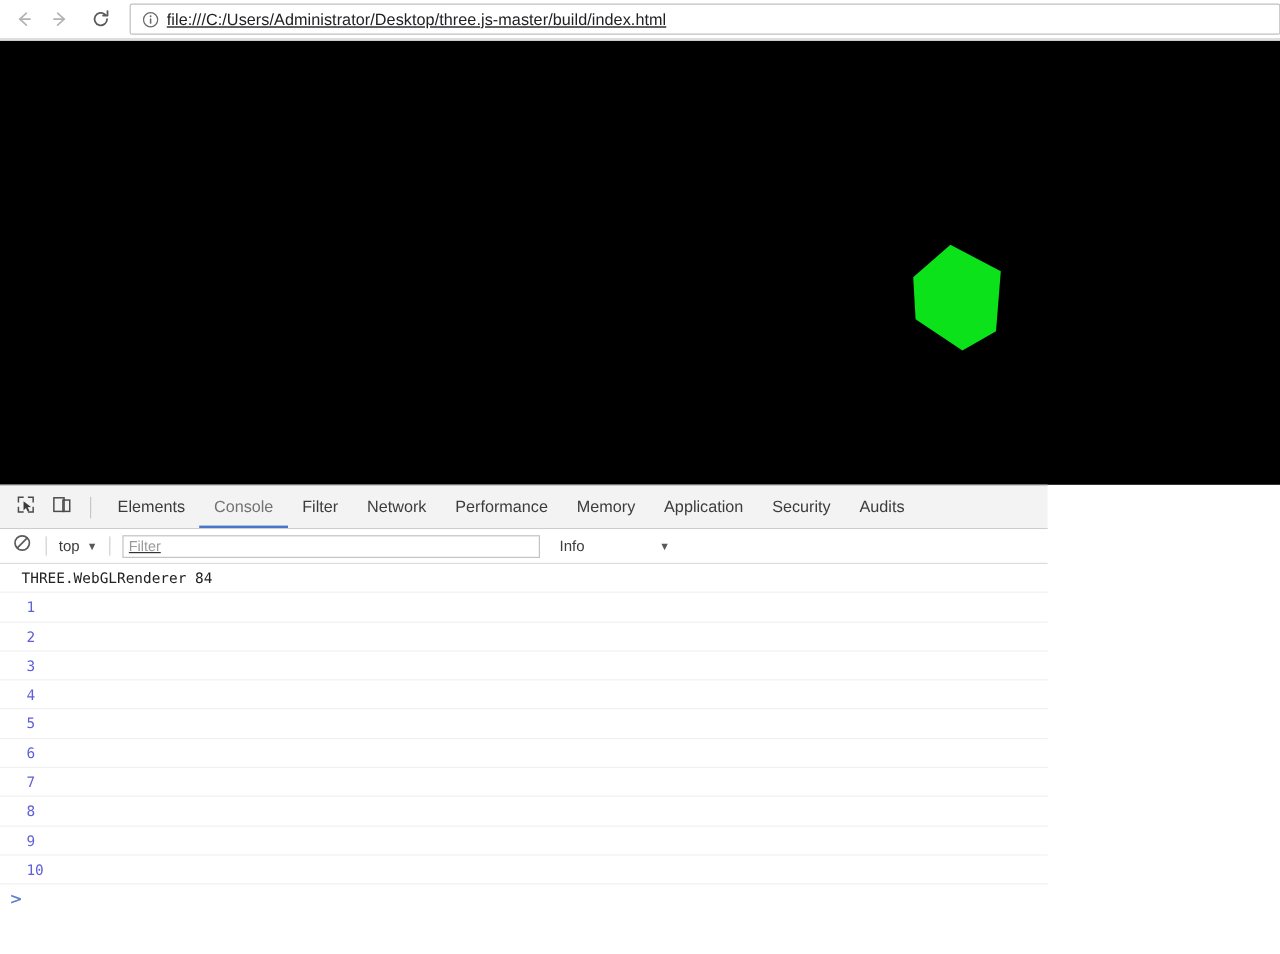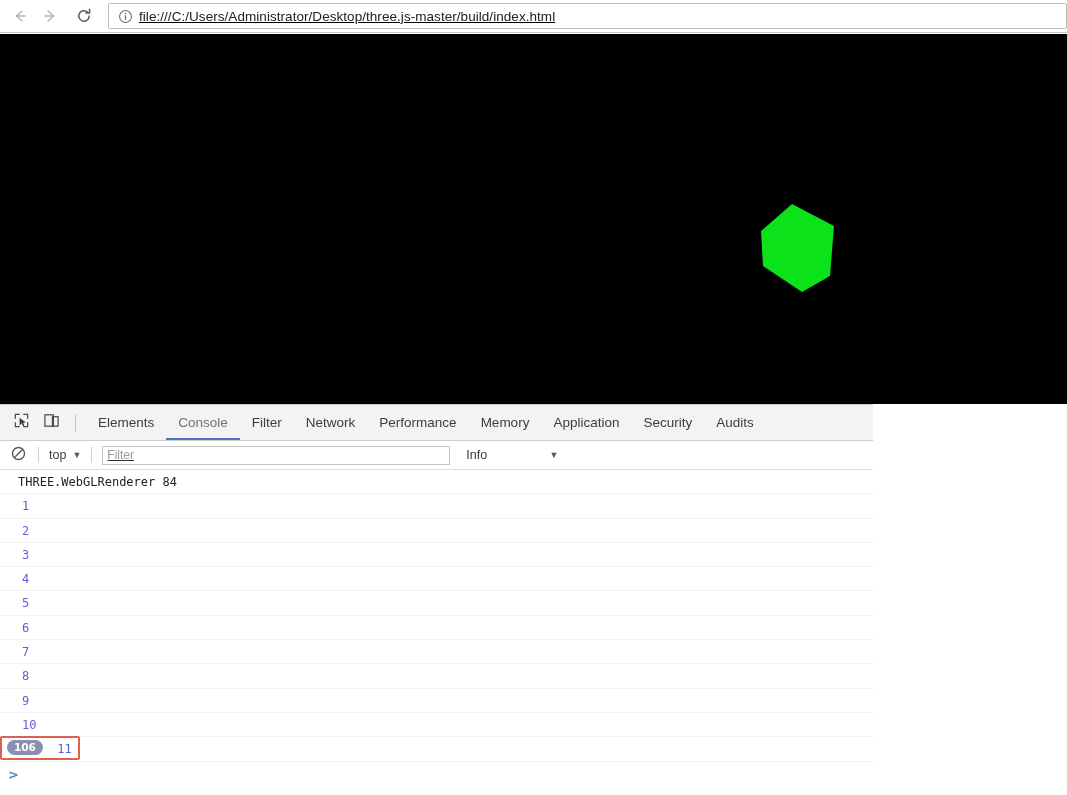--- a/index.html
+++ b/index.html
@@ -393,24 +393,18 @@
     <div class="msg-row">2</div>
     <div class="msg-row">3</div>
     <div class="msg-row">4</div>
     <div class="msg-row">5</div>
     <div class="msg-row">6</div>
     <div class="msg-row">7</div>
     <div class="msg-row">8</div>
     <div class="msg-row">9</div>
     <div class="msg-row">10</div>
 
-    <div class="msg-row highlight">
-      <span class="hl-box">
-        <span class="count-badge">106</span>
-        <span class="badge-label">11</span>
-      </span>
-    </div>
 
     <div class="prompt-row">
       <span class="prompt-chevron">&gt;</span>
     </div>
   </div>
 </div>
 
 </body></html>

